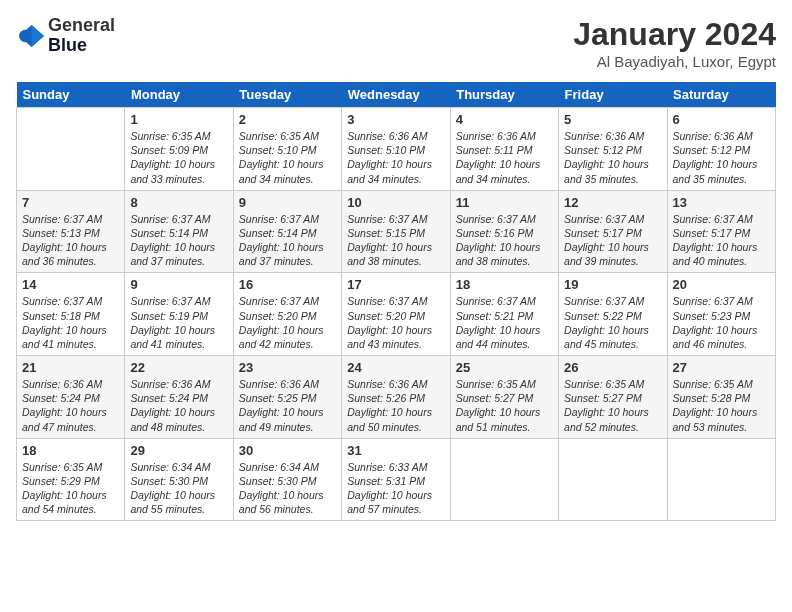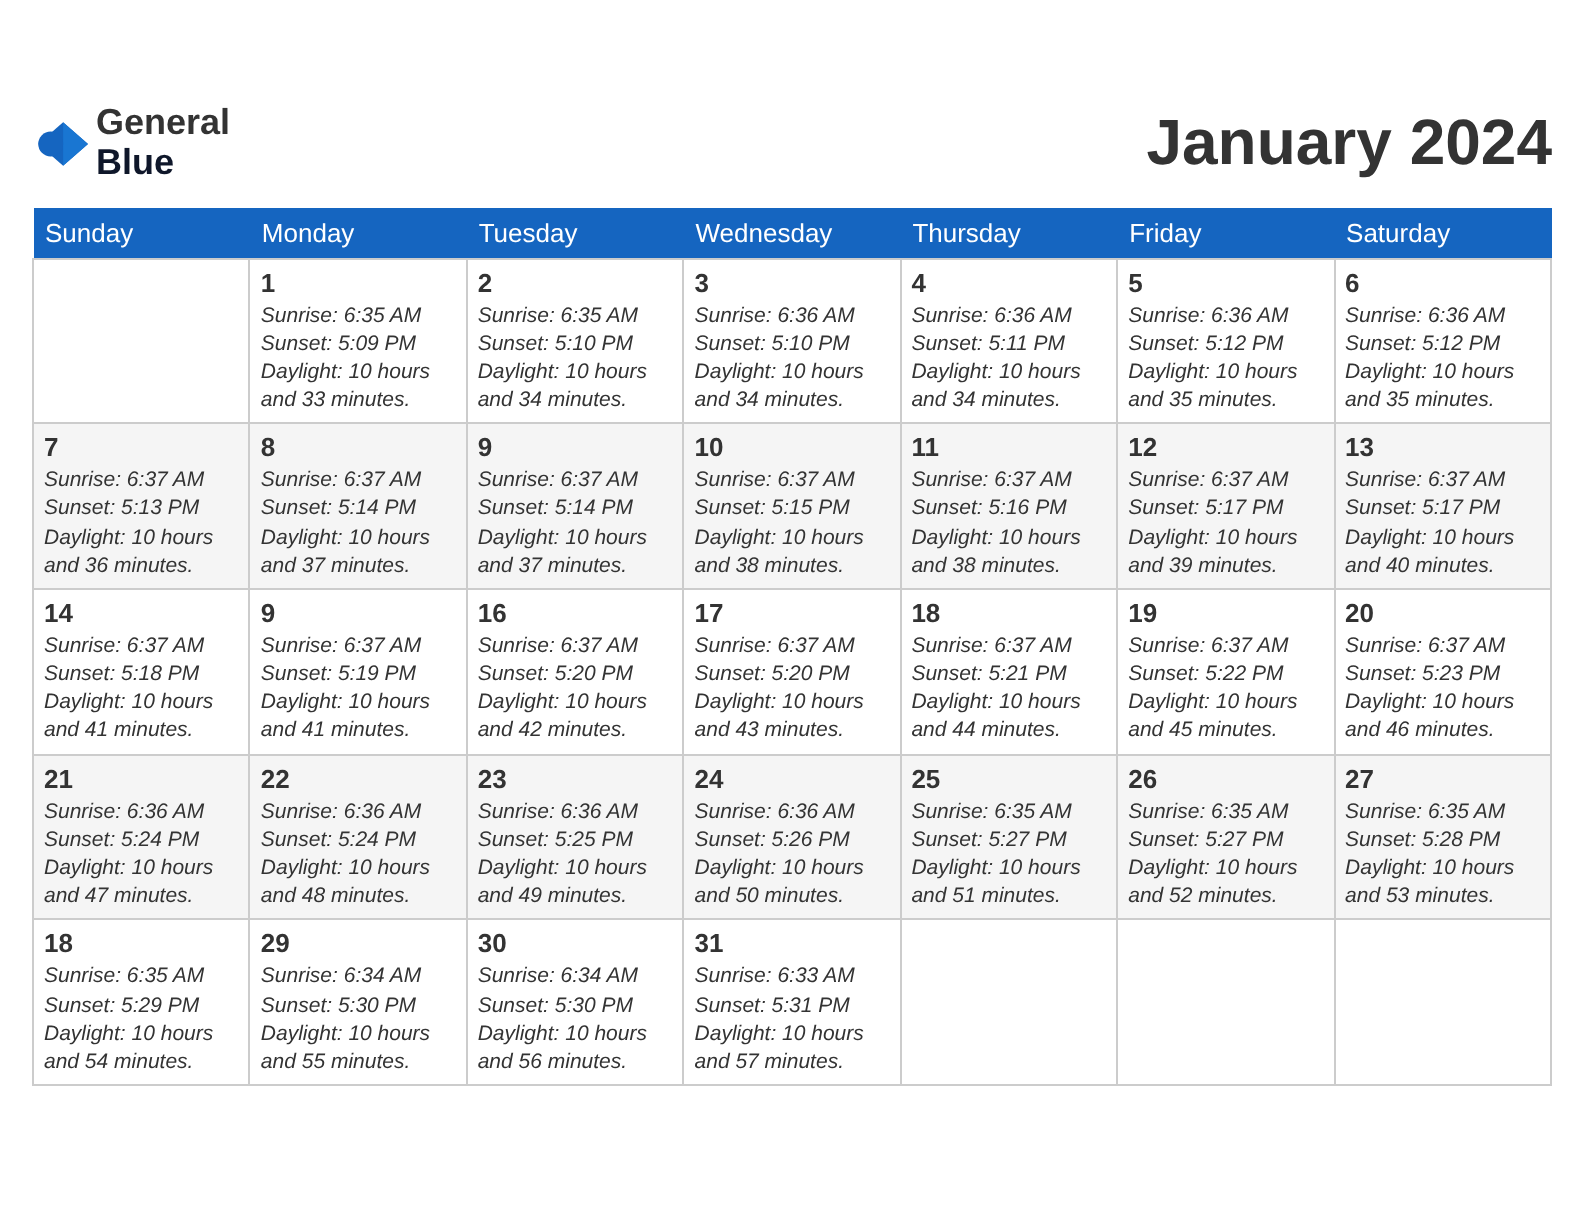--- a/index.html
+++ b/index.html
@@ -6,23 +6,22 @@
     body {
       font-family: Arial, sans-serif;
       background: #fff;
       width: 792px;
       min-height: 612px;
       padding: 16px;
     }
     .header {
       display: flex;
       justify-content: space-between;
-      align-items: center;
+      align-items: flex-start;
       margin-bottom: 12px;
-      margin-top: 36px;
     }
     .logo {
       display: flex;
       align-items: center;
       gap: 4px;
     }
     .logo-text {
       font-size: 18px;
       font-weight: bold;
       line-height: 1.1;
@@ -50,21 +49,21 @@
       width: 100%;
       border-collapse: collapse;
       font-size: 11px;
     }
     thead tr th {
       background: #1565c0;
       color: #fff;
       padding: 5px 6px;
       text-align: left;
       font-size: 13px;
-      font-weight: normal;
+      font-weight: bold;
     }
     tbody tr td {
       border: 1px solid #ccc;
       vertical-align: top;
       padding: 4px 5px;
       width: calc(100% / 7);
       height: 80px;
       color: #333;
     }
     tbody tr:nth-child(even) td {
@@ -97,20 +96,21 @@
       <polygon points="20,4 36,18 20,32" fill="#1976d2"></polygon>
       <circle cx="12" cy="18" r="8" fill="#1565c0"></circle>
     </svg>
     <div class="logo-text">
       <span class="general">General</span>
       <span class="blue">Blue</span>
     </div>
   </div>
   <div class="title-block">
     <div class="month-year">January 2024</div>
+    <div class="location">Al Bayadiyah, Luxor, Egypt</div>
   </div>
 </div>
 
 <table>
   <thead>
     <tr>
 
     <th>Sunday</th>
         <th>Monday</th>
         <th>Tuesday</th>

